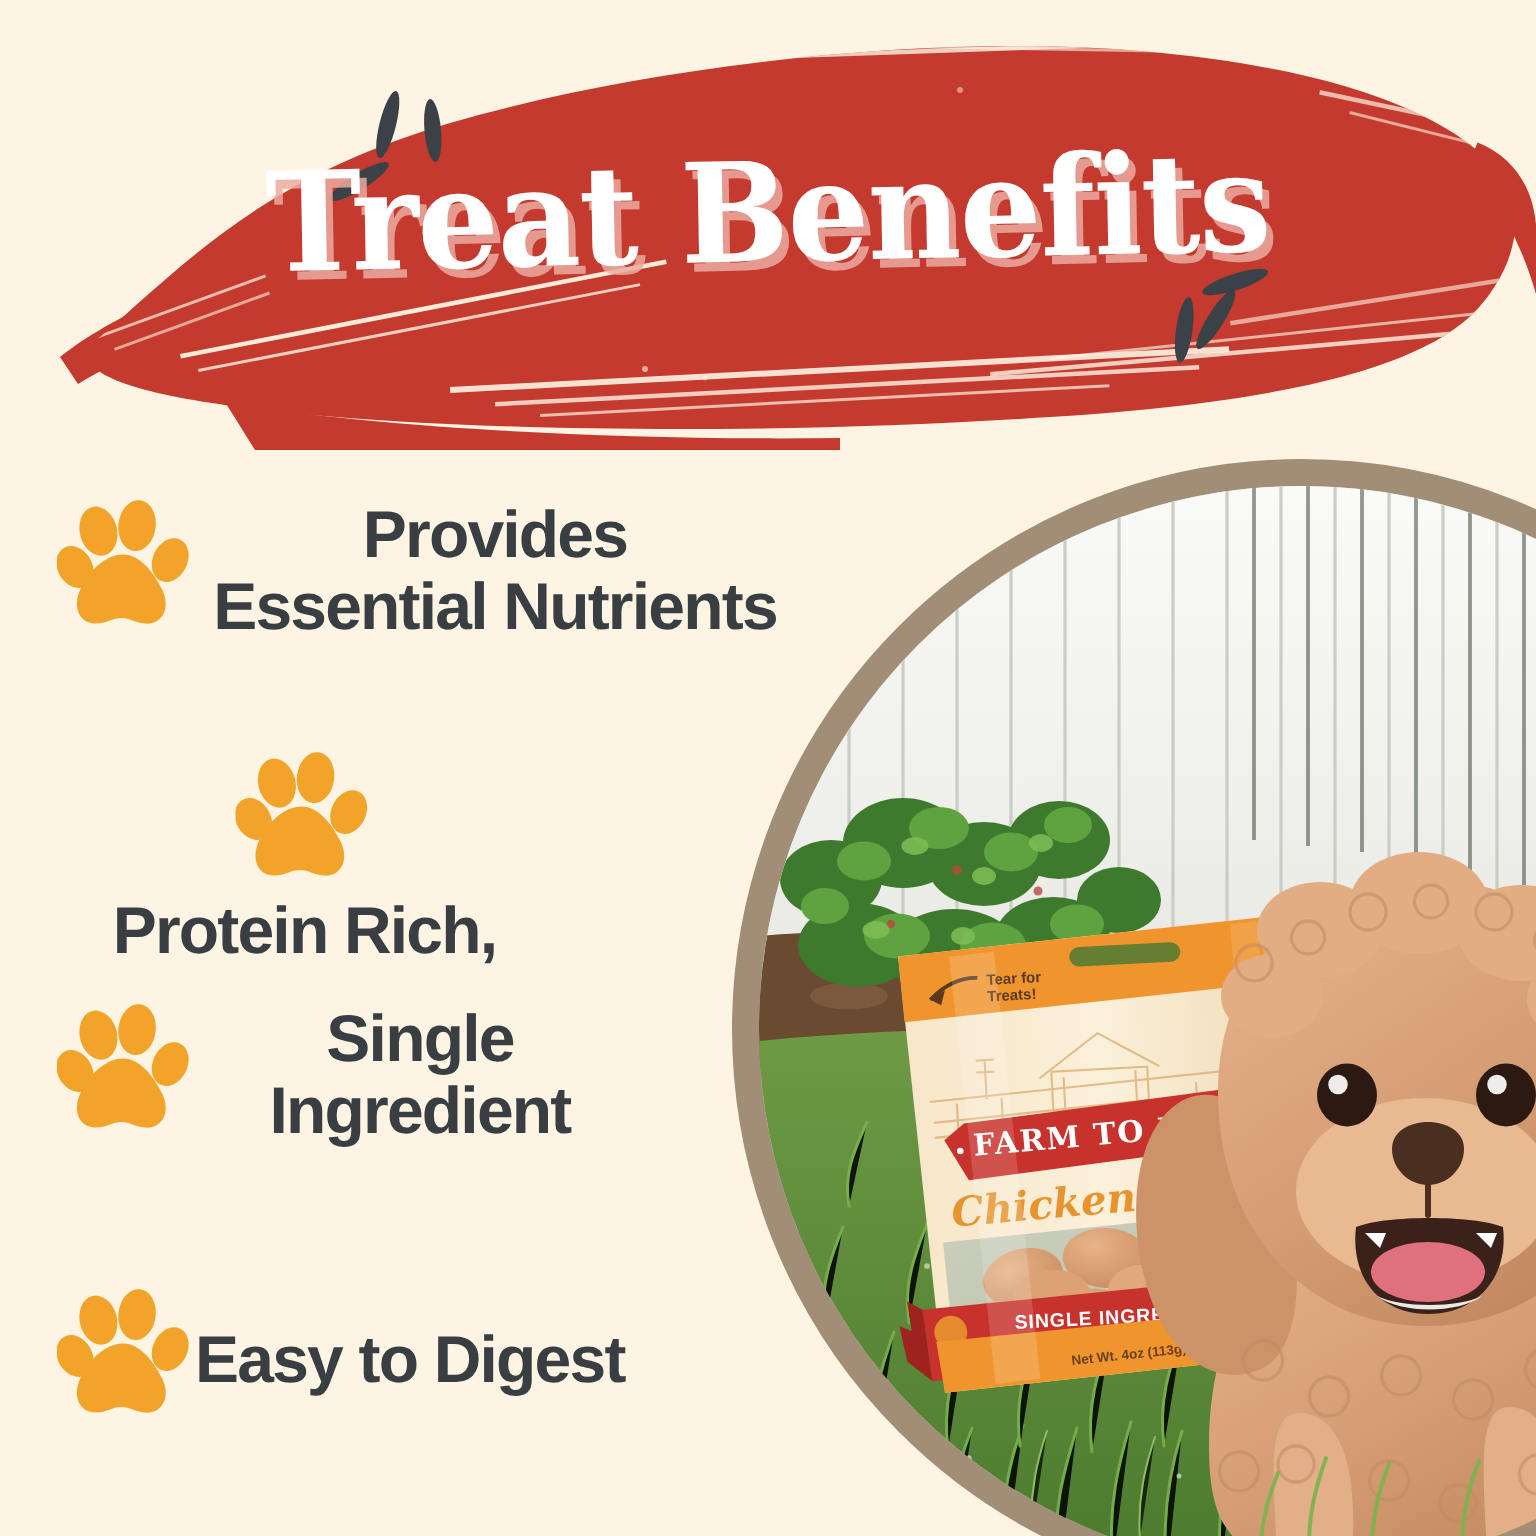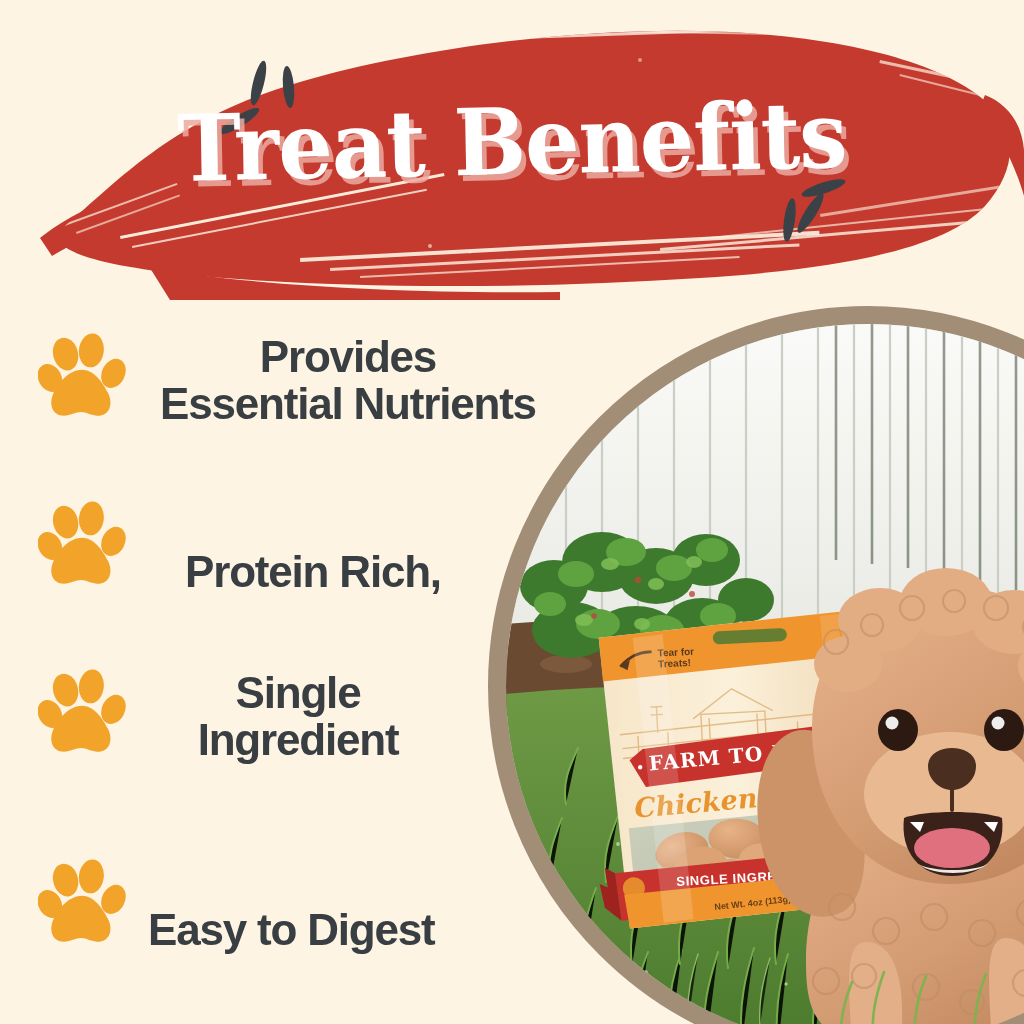--- a/index.html
+++ b/index.html
@@ -36,37 +36,36 @@
     border-radius:50%;
   }
 
   
   #benefits{
     position:absolute; left:0; top:300px; width:640px; height:724px;
   }
   .benefit{
     position:absolute;
     display:flex;
-    align-items:flex-end;
-    gap:18px;
+    align-items:center;
   }
   .paw{ flex:0 0 auto; }
   .benefit-text{
     font-family:"Liberation Sans", sans-serif;
     font-weight:700;
     color:#383E42;
     font-size:44px;
     line-height:1.08;
     letter-spacing:-1.2px;
   }
   .benefit-text .ln{ display:block; }
 
   #b0{ left:38px; top:32px; width:600px; }
   #b0 .benefit-text{ text-align:center; width:400px; }
-  #b1{ left:38px; top:200px; }
+  #b1{ left:38px; top:200px;flex-direction:column; }
   #b1 .benefit-text{ text-align:center; width:330px; }
   #b2{ left:38px; top:368px; }
   #b2 .benefit-text{ text-align:center; width:300px; }
   #b3{ left:38px; top:558px; }
   #b3 .benefit-text{ text-align:left; width:380px; }
 
   
   #photo-circle{
     position:absolute;
     left:488px; top:306px;

